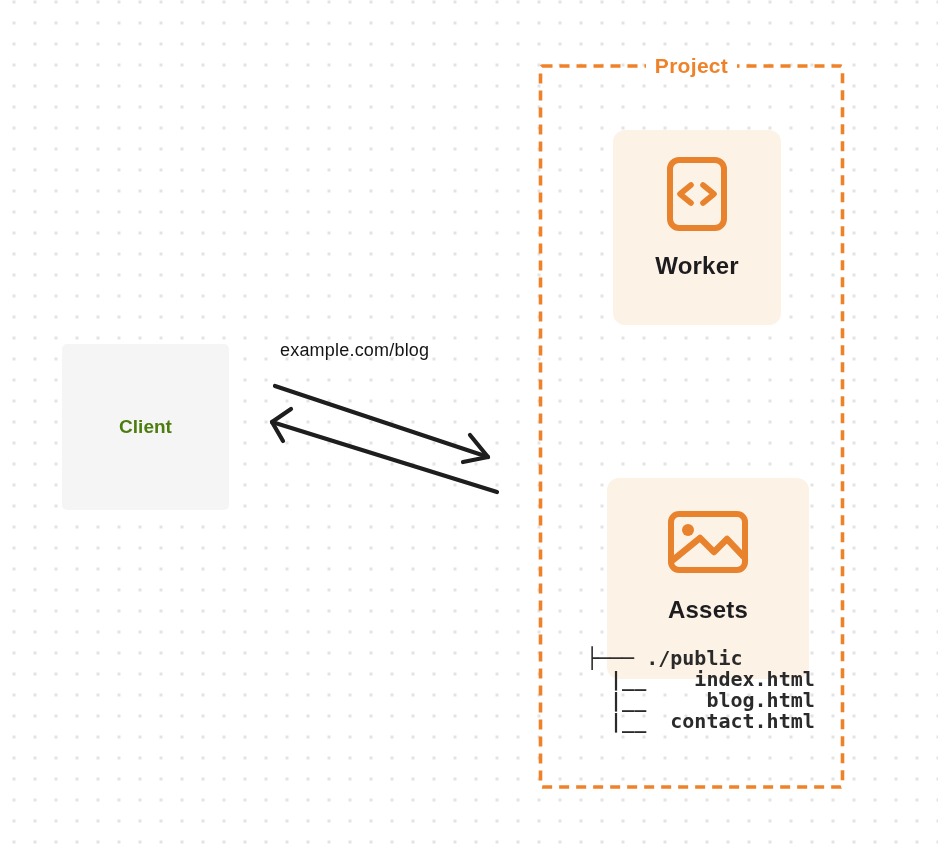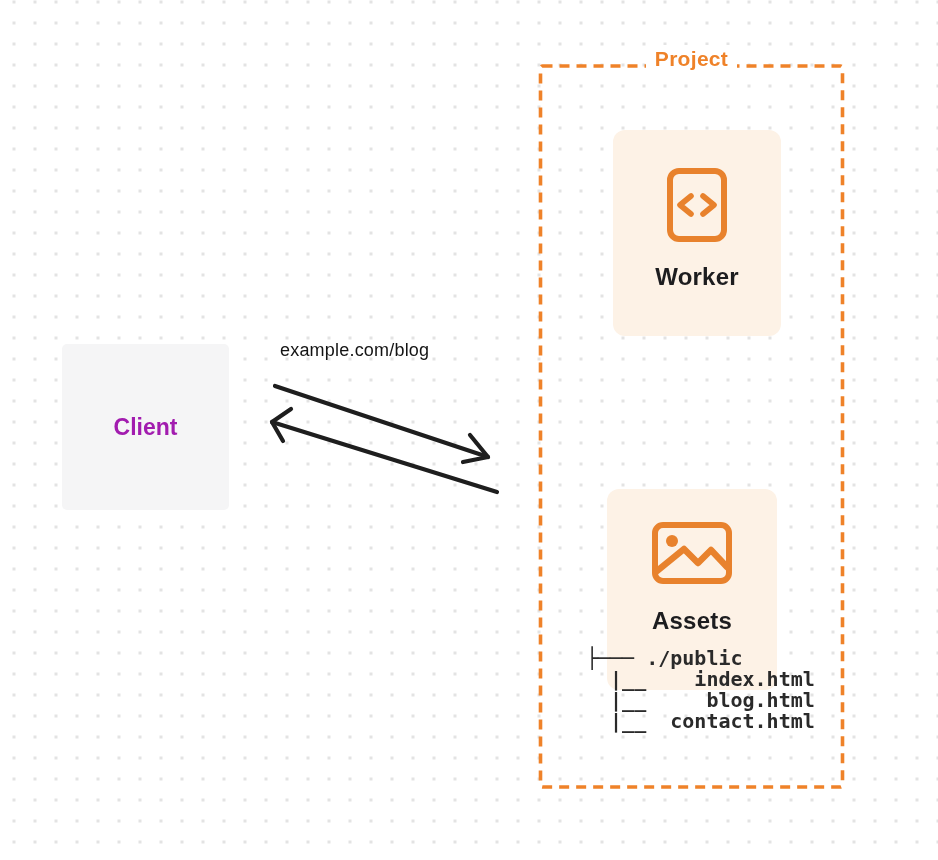--- a/index.html
+++ b/index.html
@@ -12,36 +12,36 @@
     font-family:"Liberation Sans", sans-serif;
     color:#1e1e1e;
   }
   .svg-layer{position:absolute;left:0;top:0;z-index:1;pointer-events:none;}
   .card{
     position:absolute;z-index:2;
     background:#fdf2e6;border-radius:12px;
     display:flex;flex-direction:column;align-items:center;
   }
   .card .card-label{font-weight:700;font-size:24px;color:#1d1d1f;letter-spacing:.2px;}
-  .worker-card{left:613px;top:130px;width:168px;height:168px;padding-top:38px;}
+  .worker-card{left:613px;top:130px;width:168px;height:168px;padding-top:27px;}
   .worker-card .card-label{margin-top:21px;}
-  .assets-card{left:607px;top:489px;width:170px;height:168px;padding-top:33px;}
+  .assets-card{left:607px;top:478px;width:202px;height:168px;padding-top:33px;}
   .assets-card .card-label{margin-top:23px;}
   .client-box{
     position:absolute;z-index:2;left:62px;top:344px;width:167px;height:166px;
     background:#f5f5f6;border-radius:5px;
     display:flex;align-items:center;justify-content:center;
   }
-  .client-box .client-label{font-weight:700;font-size:23px;color:#a21caf;}
+  .client-box .client-label{font-weight:700;font-size:19px;color:#4d7c0f;}
   .url-label{
     position:absolute;z-index:2;left:280px;top:340px;
     font-weight:400;font-size:18px;color:#141414;letter-spacing:.2px;
   }
   .project-label-row{
-    position:absolute;z-index:3;left:540px;top:45px;width:303px;
+    position:absolute;z-index:3;left:540px;top:52px;width:303px;
     display:flex;justify-content:center;pointer-events:none;align-items:center;
   }
   .project-label{
     background:#ffffff;padding:0 9px;
     font-weight:700;font-size:21px;line-height:28px;color:#ef8229;letter-spacing:.3px;
   }
   .file-tree{
     position:absolute;z-index:2;left:586px;top:648px;margin:0;
     font-family:"DejaVu Sans Mono", monospace;
     font-size:20px;line-height:21px;font-weight:600;color:#2a2a2a;

